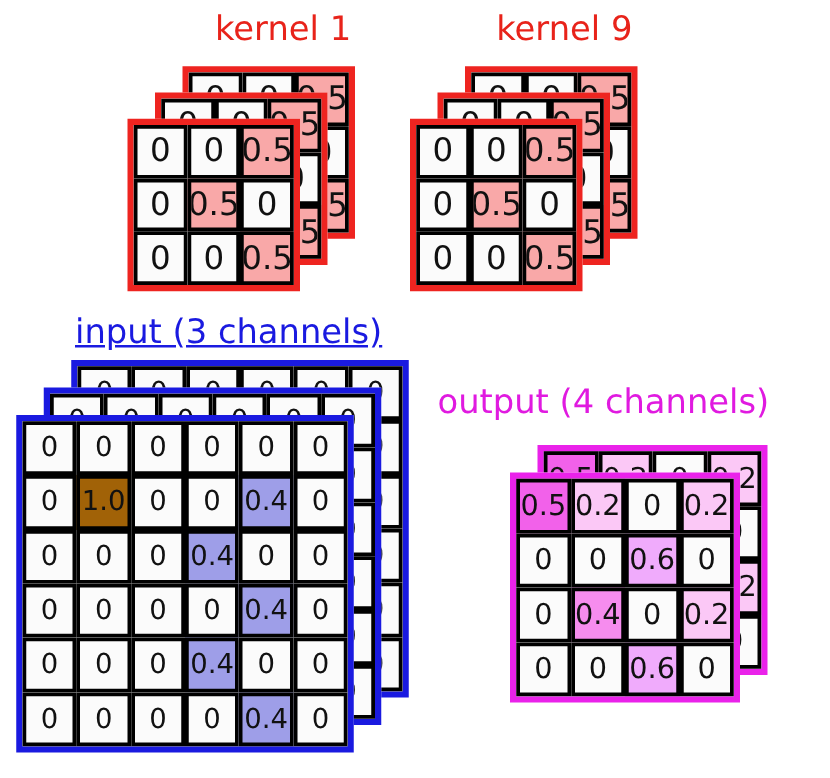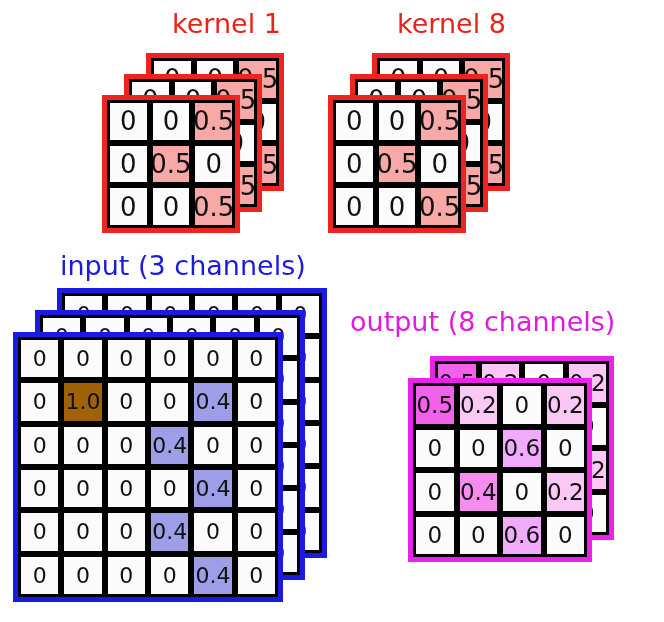--- a/index.html
+++ b/index.html
@@ -79,21 +79,21 @@
         <div class="cell kv">0.5</div>
         <div class="cell v0">0</div>
         <div class="cell kv">0.5</div>
         <div class="cell v0">0</div>
         <div class="cell v0">0</div>
         <div class="cell v0">0</div>
         <div class="cell kv">0.5</div>
       </div>
   </div>
 
-  <div class="title kernel" style="left:397px;top:10px;">kernel 8</div>
+  <div class="title kernel" style="left:397px;top:10px;">kernel 9</div>
 
   <div class="stack">
     <div class="panel k" id="k2-b2" style="left:372px;top:53px;width:138px;height:138px;">
         <div class="cell v0">0</div>
         <div class="cell v0">0</div>
         <div class="cell kv">0.5</div>
         <div class="cell v0">0</div>
         <div class="cell kv">0.5</div>
         <div class="cell v0">0</div>
         <div class="cell v0">0</div>
@@ -117,21 +117,21 @@
         <div class="cell kv">0.5</div>
         <div class="cell v0">0</div>
         <div class="cell kv">0.5</div>
         <div class="cell v0">0</div>
         <div class="cell v0">0</div>
         <div class="cell v0">0</div>
         <div class="cell kv">0.5</div>
       </div>
   </div>
 
-  <div class="title input" style="left:60px;top:252px;">input (3 channels)</div>
+  <div class="title input" style="left:60px;top:252px;text-decoration:underline;">input (3 channels)</div>
 
   <div class="stack">
     <div class="panel i" id="in-b2" style="left:57px;top:288px;width:270px;height:270px;">
         <div class="cell v0">0</div>
         <div class="cell v0">0</div>
         <div class="cell v0">0</div>
         <div class="cell v0">0</div>
         <div class="cell v0">0</div>
         <div class="cell v0">0</div>
         <div class="cell v0">0</div>
@@ -236,21 +236,21 @@
         <div class="cell v0">0</div>
         <div class="cell v0">0</div>
         <div class="cell v0">0</div>
         <div class="cell v0">0</div>
         <div class="cell v0">0</div>
         <div class="cell iv04">0.4</div>
         <div class="cell v0">0</div>
       </div>
   </div>
 
-  <div class="title output" style="left:350px;top:308px;">output (8 channels)</div>
+  <div class="title output" style="left:350px;top:308px;">output (4 channels)</div>
 
   <div class="stack">
     <div class="panel o" id="out-b1" style="left:430px;top:356px;width:184px;height:184px;">
         <div class="cell ov05">0.5</div>
         <div class="cell ov02">0.2</div>
         <div class="cell v0">0</div>
         <div class="cell ov02">0.2</div>
         <div class="cell v0">0</div>
         <div class="cell v0">0</div>
         <div class="cell ov06">0.6</div>

